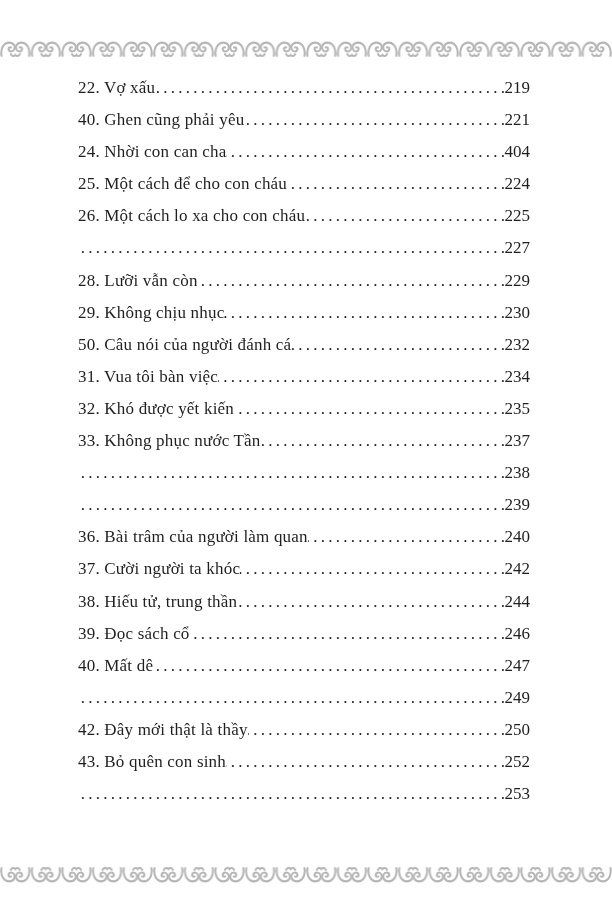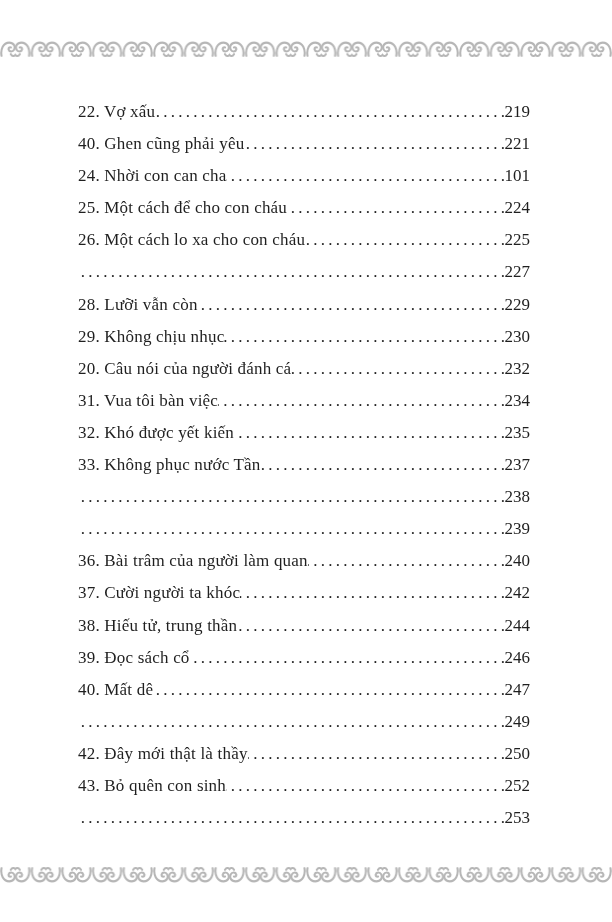--- a/index.html
+++ b/index.html
@@ -19,21 +19,21 @@
     position: absolute;
     left: 0;
     width: 612px;
     height: 21px;
   }
   .border-top { top: 39px; }
   .border-bottom { top: 864px; }
   .toc {
     position: absolute;
     left: 78px;
-    top: 96px;
+    top: 72px;
     width: 452px;
   }
   .toc-row {
     display: flex;
     height: 32.1px;
     font-size: 17px;
   }
   .toc-row > span {
     line-height: 32.1px;
     white-space: nowrap;
@@ -81,21 +81,21 @@
 
   <div class="toc-row">
     <span class="toc-title">40. Ghen cũng phải yêu</span>
     <span class="toc-dots">. . . . . . . . . . . . . . . . . . . . . . . . . . . . . . . . . . . . . . . . . . . . . . . . . . . . . . . . . . . . . . . . . . . . . . . . . . . . . . . . . . . . . . . . . .</span>
     <span class="toc-page">221</span>
   </div>
 
   <div class="toc-row">
     <span class="toc-title">24. Nhời con can cha</span>
     <span class="toc-dots">. . . . . . . . . . . . . . . . . . . . . . . . . . . . . . . . . . . . . . . . . . . . . . . . . . . . . . . . . . . . . . . . . . . . . . . . . . . . . . . . . . . . . . . . . .</span>
-    <span class="toc-page">101</span>
+    <span class="toc-page">404</span>
   </div>
 
   <div class="toc-row">
     <span class="toc-title">25. Một cách để cho con cháu</span>
     <span class="toc-dots">. . . . . . . . . . . . . . . . . . . . . . . . . . . . . . . . . . . . . . . . . . . . . . . . . . . . . . . . . . . . . . . . . . . . . . . . . . . . . . . . . . . . . . . . . .</span>
     <span class="toc-page">224</span>
   </div>
 
   <div class="toc-row">
     <span class="toc-title">26. Một cách lo xa cho con cháu</span>
@@ -114,21 +114,21 @@
     <span class="toc-page">229</span>
   </div>
 
   <div class="toc-row">
     <span class="toc-title">29. Không chịu nhục</span>
     <span class="toc-dots">. . . . . . . . . . . . . . . . . . . . . . . . . . . . . . . . . . . . . . . . . . . . . . . . . . . . . . . . . . . . . . . . . . . . . . . . . . . . . . . . . . . . . . . . . .</span>
     <span class="toc-page">230</span>
   </div>
 
   <div class="toc-row">
-    <span class="toc-title">20. Câu nói của người đánh cá</span>
+    <span class="toc-title">50. Câu nói của người đánh cá</span>
     <span class="toc-dots">. . . . . . . . . . . . . . . . . . . . . . . . . . . . . . . . . . . . . . . . . . . . . . . . . . . . . . . . . . . . . . . . . . . . . . . . . . . . . . . . . . . . . . . . . .</span>
     <span class="toc-page">232</span>
   </div>
 
   <div class="toc-row">
     <span class="toc-title">31. Vua tôi bàn việc</span>
     <span class="toc-dots">. . . . . . . . . . . . . . . . . . . . . . . . . . . . . . . . . . . . . . . . . . . . . . . . . . . . . . . . . . . . . . . . . . . . . . . . . . . . . . . . . . . . . . . . . .</span>
     <span class="toc-page">234</span>
   </div>
 

